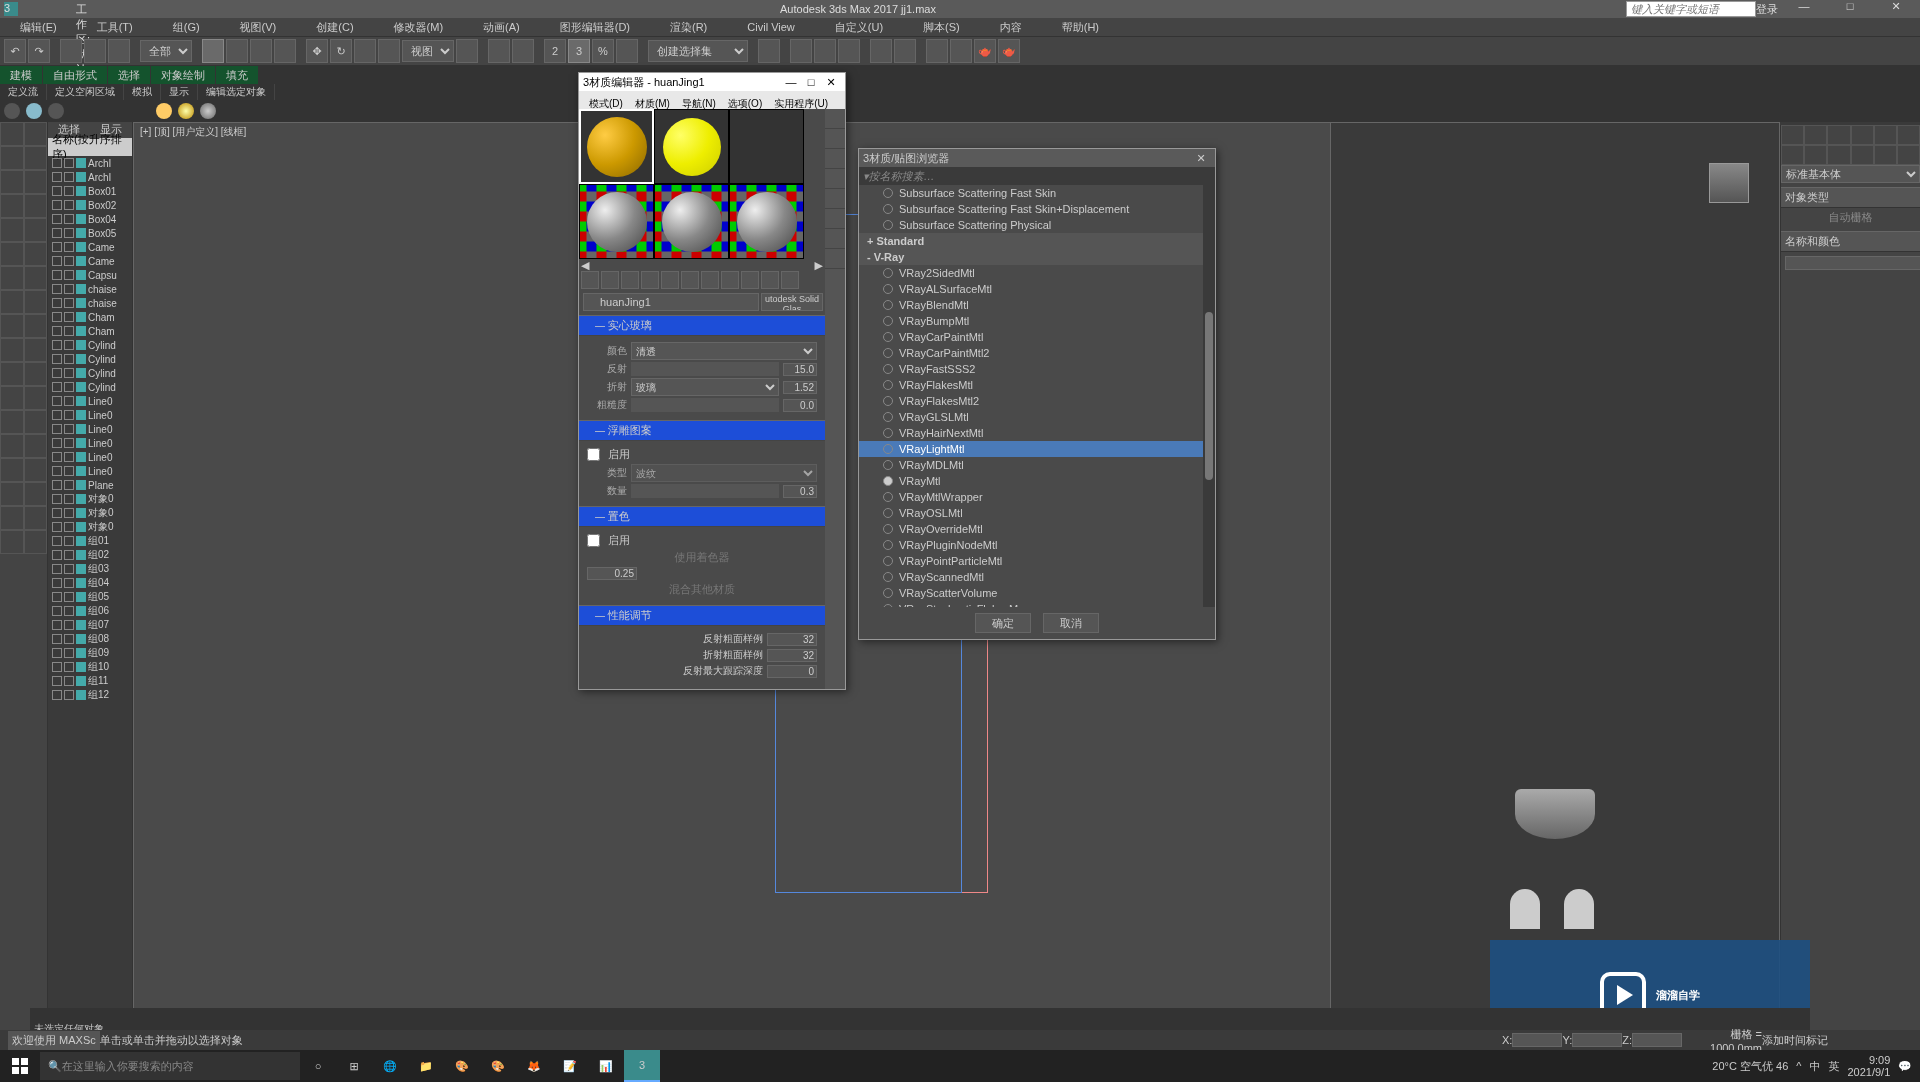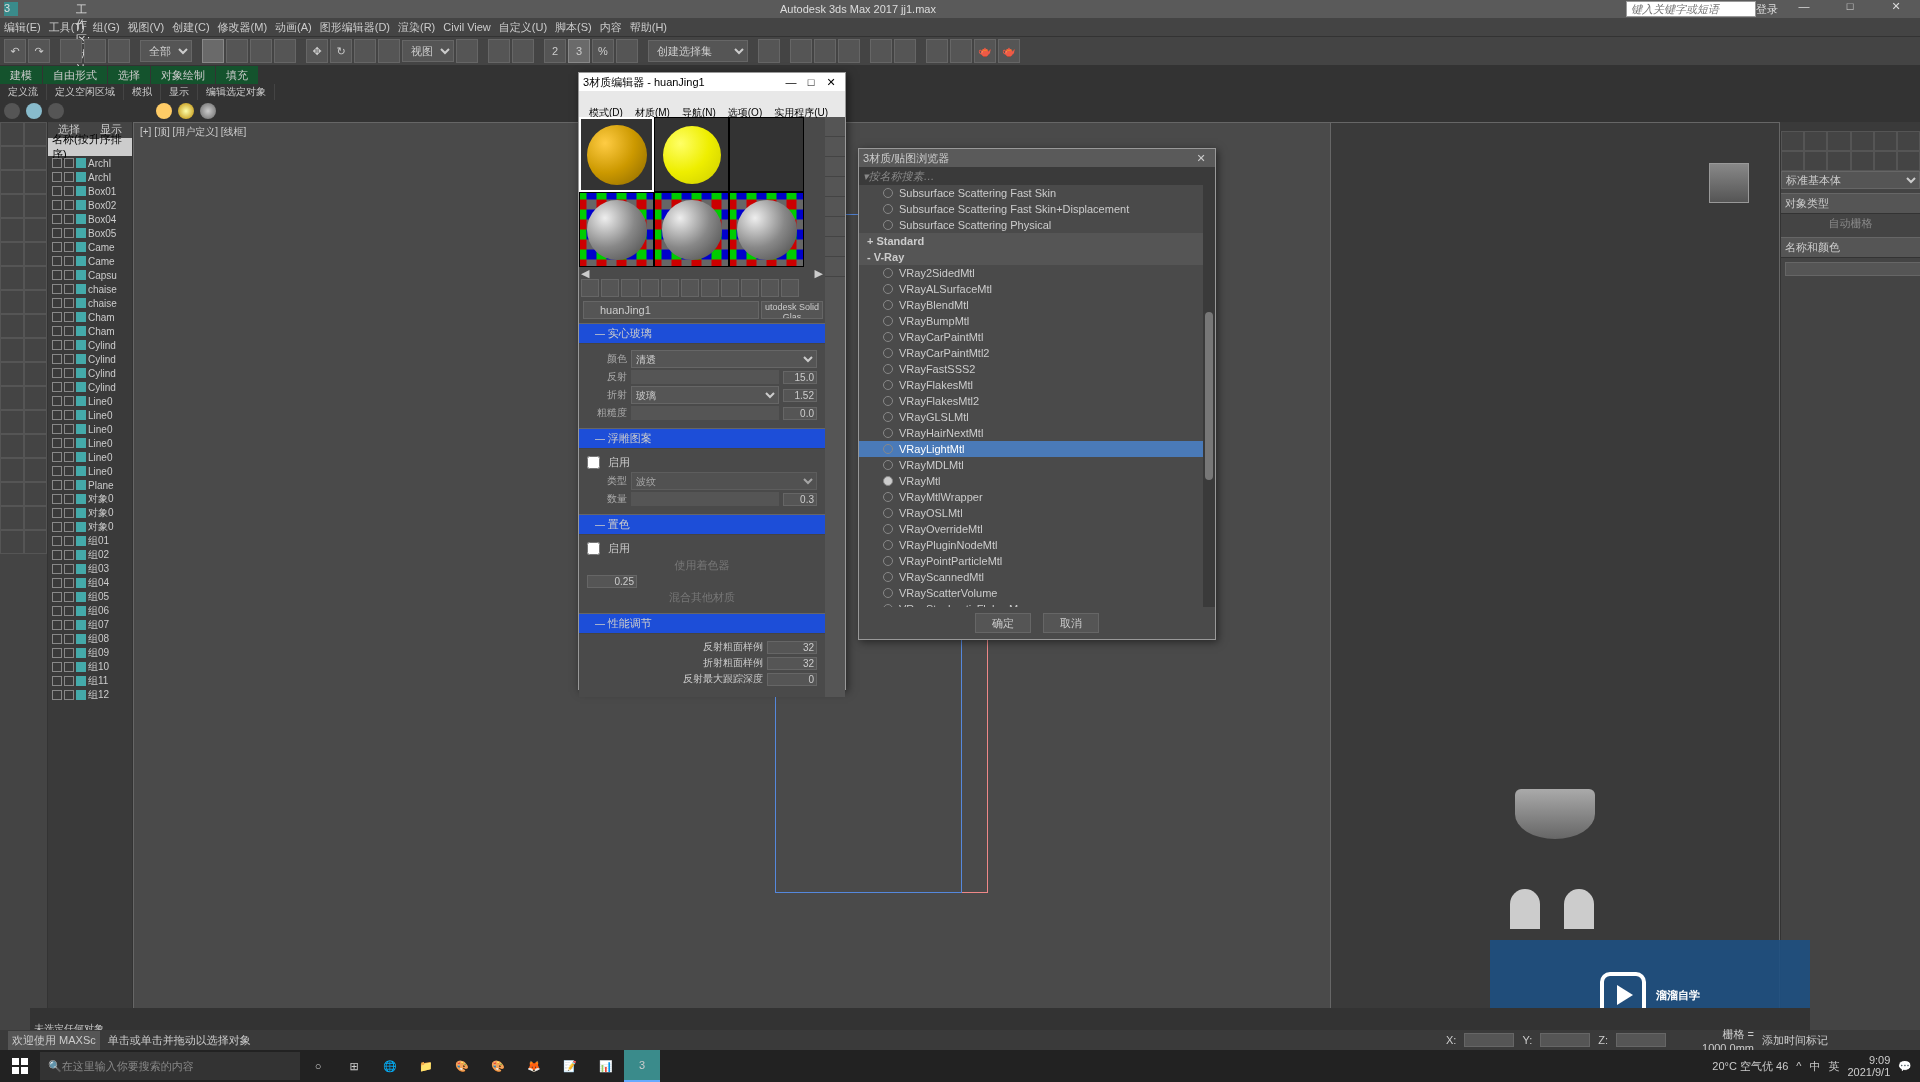--- a/index.html
+++ b/index.html
@@ -9,21 +9,21 @@
 .titlebar { height: 18px; background: #5a5a5a; display: flex; align-items: center; padding: 0 4px; color: #ddd; }
 .titlebar .icons { display: flex; gap: 4px; }
 .titlebar .icons span { width: 14px; height: 14px; display: inline-block; }
 .titlebar .title { flex: 1; text-align: center; }
 .titlebar .search { width: 130px; height: 16px; background: #fff; border: 1px solid #999; color: #999; padding: 0 4px; font-style: italic; }
 .titlebar .right { display: flex; gap: 6px; align-items: center; }
 .titlebar .winbtn { width: 40px; height: 18px; text-align: center; cursor: pointer; }
 
 
 .menubar { height: 18px; background: #444; display: flex; align-items: center; }
-.menubar span { padding: 0 4px; cursor: pointer; color: #ccc; }
+.menubar span { padding: 0 20px; cursor: pointer; color: #ccc; }
 
 
 .toolbar { height: 30px; background: #444; display: flex; align-items: center; padding: 2px 4px; gap: 2px; border-top: 1px solid #333; border-bottom: 1px solid #333; }
 .toolbar .tbtn { width: 22px; height: 24px; background: #555; border: 1px solid #666; cursor: pointer; display: flex; align-items: center; justify-content: center; }
 .toolbar .tbtn.active { background: #6a6a6a; border-color: #888; }
 .toolbar .sep { width: 6px; }
 .toolbar select { background: #555; color: #ccc; border: 1px solid #666; height: 22px; padding: 0 4px; }
 
 
 .tabbar { height: 18px; background: #333; display: flex; }
@@ -51,37 +51,37 @@
 .explorer .titem .eye { width: 10px; height: 10px; border: 1px solid #888; margin-right: 2px; }
 .explorer .titem .cube { width: 10px; height: 10px; background: #4aa; margin-right: 2px; }
 .explorer .titem .tlabel { color: #ccc; font-size: 10px; }
 
 
 .viewports { position: absolute; left: 133px; top: 0; right: 300px; bottom: 0; display: flex; flex-direction: column; gap: 2px; background: #333; }
 .vp { flex: 1; background: #4a4a4a; position: relative; border: 1px solid #666; }
 .vp .vplabel { position: absolute; top: 2px; left: 6px; color: #ccc; font-size: 10px; }
 
 
-.rightpanel { position: absolute; right: 0; top: 9px; width: 140px; bottom: 0; background: #444; border-left: 1px solid #333; }
+.rightpanel { position: absolute; right: 0; top: 3px; width: 140px; bottom: 0; background: #444; border-left: 1px solid #333; }
 .rightpanel .cptabs { display: flex; height: 20px; }
 .rightpanel .cptabs .ct { flex: 1; border: 1px solid #555; cursor: pointer; }
 .rightpanel select { width: 100%; background: #555; color: #ccc; border: 1px solid #666; height: 18px; }
 .rightpanel .sect { background: #555; padding: 2px 4px; margin-top: 4px; border-top: 1px solid #666; border-bottom: 1px solid #333; }
 .rightpanel .grid2 { display: grid; grid-template-columns: 1fr 1fr; gap: 2px; padding: 2px; }
 .rightpanel .gbtn { background: #555; color: #ccc; border: 1px solid #666; padding: 2px; text-align: center; cursor: pointer; font-size: 10px; }
 
 
 .vpersp { position: absolute; left: 848px; top: 0; right: 300px; bottom: 0; background: #3a3a3a; border: 1px solid #666; }
 
 
 .mateditor { position: absolute; left: 578px; top: 72px; width: 268px; height: 618px; background: #4a4a4a; border: 1px solid #999; box-shadow: 2px 2px 8px rgba(0,0,0,0.5); }
 .mateditor .mtitle { height: 18px; background: #fff; display: flex; align-items: center; padding: 0 4px; color: #000; }
 .mateditor .mtitle .mt { flex: 1; }
 .mateditor .mtitle .mbtn { width: 20px; text-align: center; cursor: pointer; }
-.mateditor .mmenu { height: 18px; background: #e8e8e8; display: flex; padding: 13px 4px; color: #000; text-align: center; }
+.mateditor .mmenu { height: 18px; background: #e8e8e8; display: flex; padding: 4px 4px; color: #000; text-align: center; }
 .mateditor .mmenu span { padding: 2px 6px; cursor: pointer; font-size: 10px; }
 .mateditor .mbody { height: calc(100% - 36px); background: #4a4a4a; overflow: hidden; display: flex; }
 .mateditor .slots { width: 230px; }
 .mateditor .slotrow { display: flex; }
 .mateditor .slot { width: 75px; height: 75px; border: 1px solid #000; background: #333; display: flex; align-items: center; justify-content: center; }
 .mateditor .slot.sel { border: 2px solid #fff; }
 .mateditor .sphere { width: 60px; height: 60px; border-radius: 50%; background: radial-gradient(circle at 30% 30%, #eee, #888, #444); }
 .mateditor .sphereyellow { width: 58px; height: 58px; border-radius: 50%; background: radial-gradient(circle at 30% 30%, #ffff66, #eeee00, #cccc00); }
 .mateditor .checkbg { background: repeating-conic-gradient(#c00 0 25%, #0c0 0 50%, #00c 0 75%, #666 0 100%) 50%/20px 20px; }
 .mateditor .sidebar { width: 20px; background: #555; display: flex; flex-direction: column; }
@@ -126,21 +126,21 @@
 .watermark .play { width: 46px; height: 46px; border: 4px solid #fff; border-radius: 10px; display: flex; align-items: center; justify-content: center; }
 .watermark .tri { width: 0; height: 0; border-left: 16px solid #fff; border-top: 10px solid transparent; border-bottom: 10px solid transparent; margin-left: 4px; }
 
 
 .timeline { position: absolute; bottom: 32px; left: 30px; right: 110px; height: 42px; background: #333; }
 .timeline .frame { position: absolute; top: 0; left: 0; width: 100%; height: 12px; background: #444; color: #ccc; font-size: 9px; text-align: left; padding-left: 140px; }
 .timeline .ticks { position: absolute; bottom: 6px; left: 100px; right: 40px; height: 14px; border-top: 1px solid #666; display: flex; justify-content: space-between; color: #aaa; }
 .timeline .ticks span { font-size: 9px; }
 .timeline .status { position: absolute; top: 14px; left: 4px; color: #ccc; font-size: 10px; }
 
-.bottombar { position: absolute; bottom: 0; left: 0; right: 0; height: 32px; background: #3a3a3a; display: flex; align-items: center; padding: 0 8px; gap: 8px; }
+.bottombar { position: absolute; bottom: 0; left: 0; right: 0; height: 32px; background: #3a3a3a; display: flex; align-items: center; padding: 0 8px; gap: 0; }
 .bottombar .bblbl { background: #555; padding: 2px 4px; }
 .bottombar .grid { width: 80px; text-align: right; color: #ccc; margin-left: auto; }
 
 
 .taskbar { position: absolute; bottom: 0; left: 0; right: 0; height: 32px; background: #222; display: flex; align-items: center; z-index: 100; }
 .taskbar .winbtn2 { width: 40px; height: 32px; display: flex; align-items: center; justify-content: center; cursor: pointer; }
 .taskbar .searchbox { flex: 0 0 260px; background: #333; color: #888; padding: 0 8px; height: 28px; display: flex; align-items: center; }
 .taskbar .tapp { width: 36px; height: 32px; display: flex; align-items: center; justify-content: center; cursor: pointer; }
 .taskbar .tapp.active { border-bottom: 2px solid #6af; }
 .taskbar .tray { margin-left: auto; display: flex; align-items: center; gap: 8px; color: #ccc; padding-right: 8px; }

